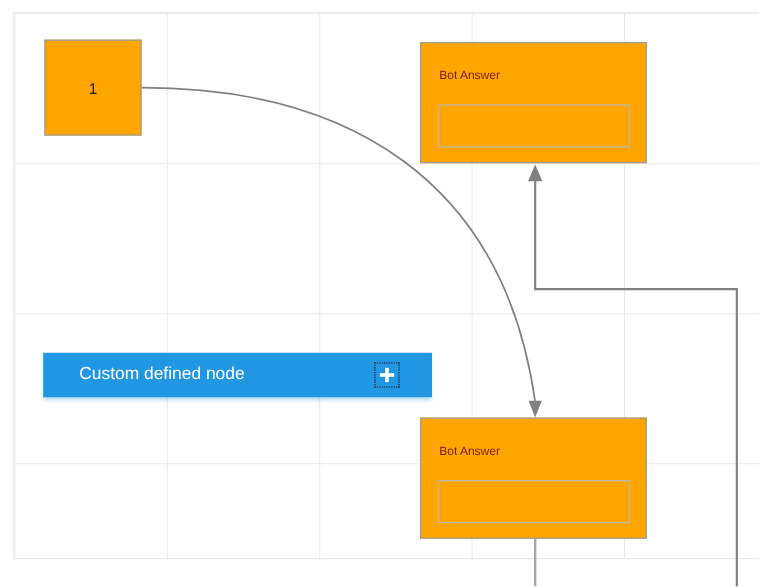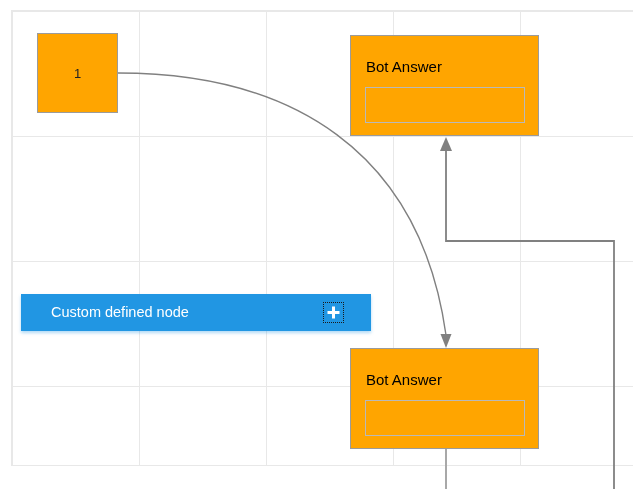--- a/index.html
+++ b/index.html
@@ -75,41 +75,41 @@
   .bot-node {
     width: 189px;
     height: 101px;
   }
   #node-bot-top { left: 350px; top: 35px; }
   #node-bot-bottom { left: 350px; top: 348px; }
   .bot-title {
     position: absolute;
     left: 15px;
     top: 23px;
-    font-size: 15px;
-    color: #000000;
+    font-size: 10px;
+    color: #7f1d1d;
     line-height: 1;
     white-space: nowrap;
   }
   .bot-slot {
     position: absolute;
     left: 14px;
     top: 51px;
     width: 160px;
     height: 36px;
     box-sizing: border-box;
     border: 1px solid #b9b9b9;
     background: transparent;
   }
   
   #custom-node-bar {
     position: absolute;
-    left: 21px;
+    left: 36px;
     top: 294px;
-    width: 350px;
+    width: 324px;
     height: 37px;
     background: #2196e3;
     box-shadow: 0 2px 3px rgba(33,150,227,0.35);
     display: flex;
     align-items: center;
   }
   #custom-node-label {
     margin-left: 30px;
     font-size: 14.5px;
     color: #ffffff;

